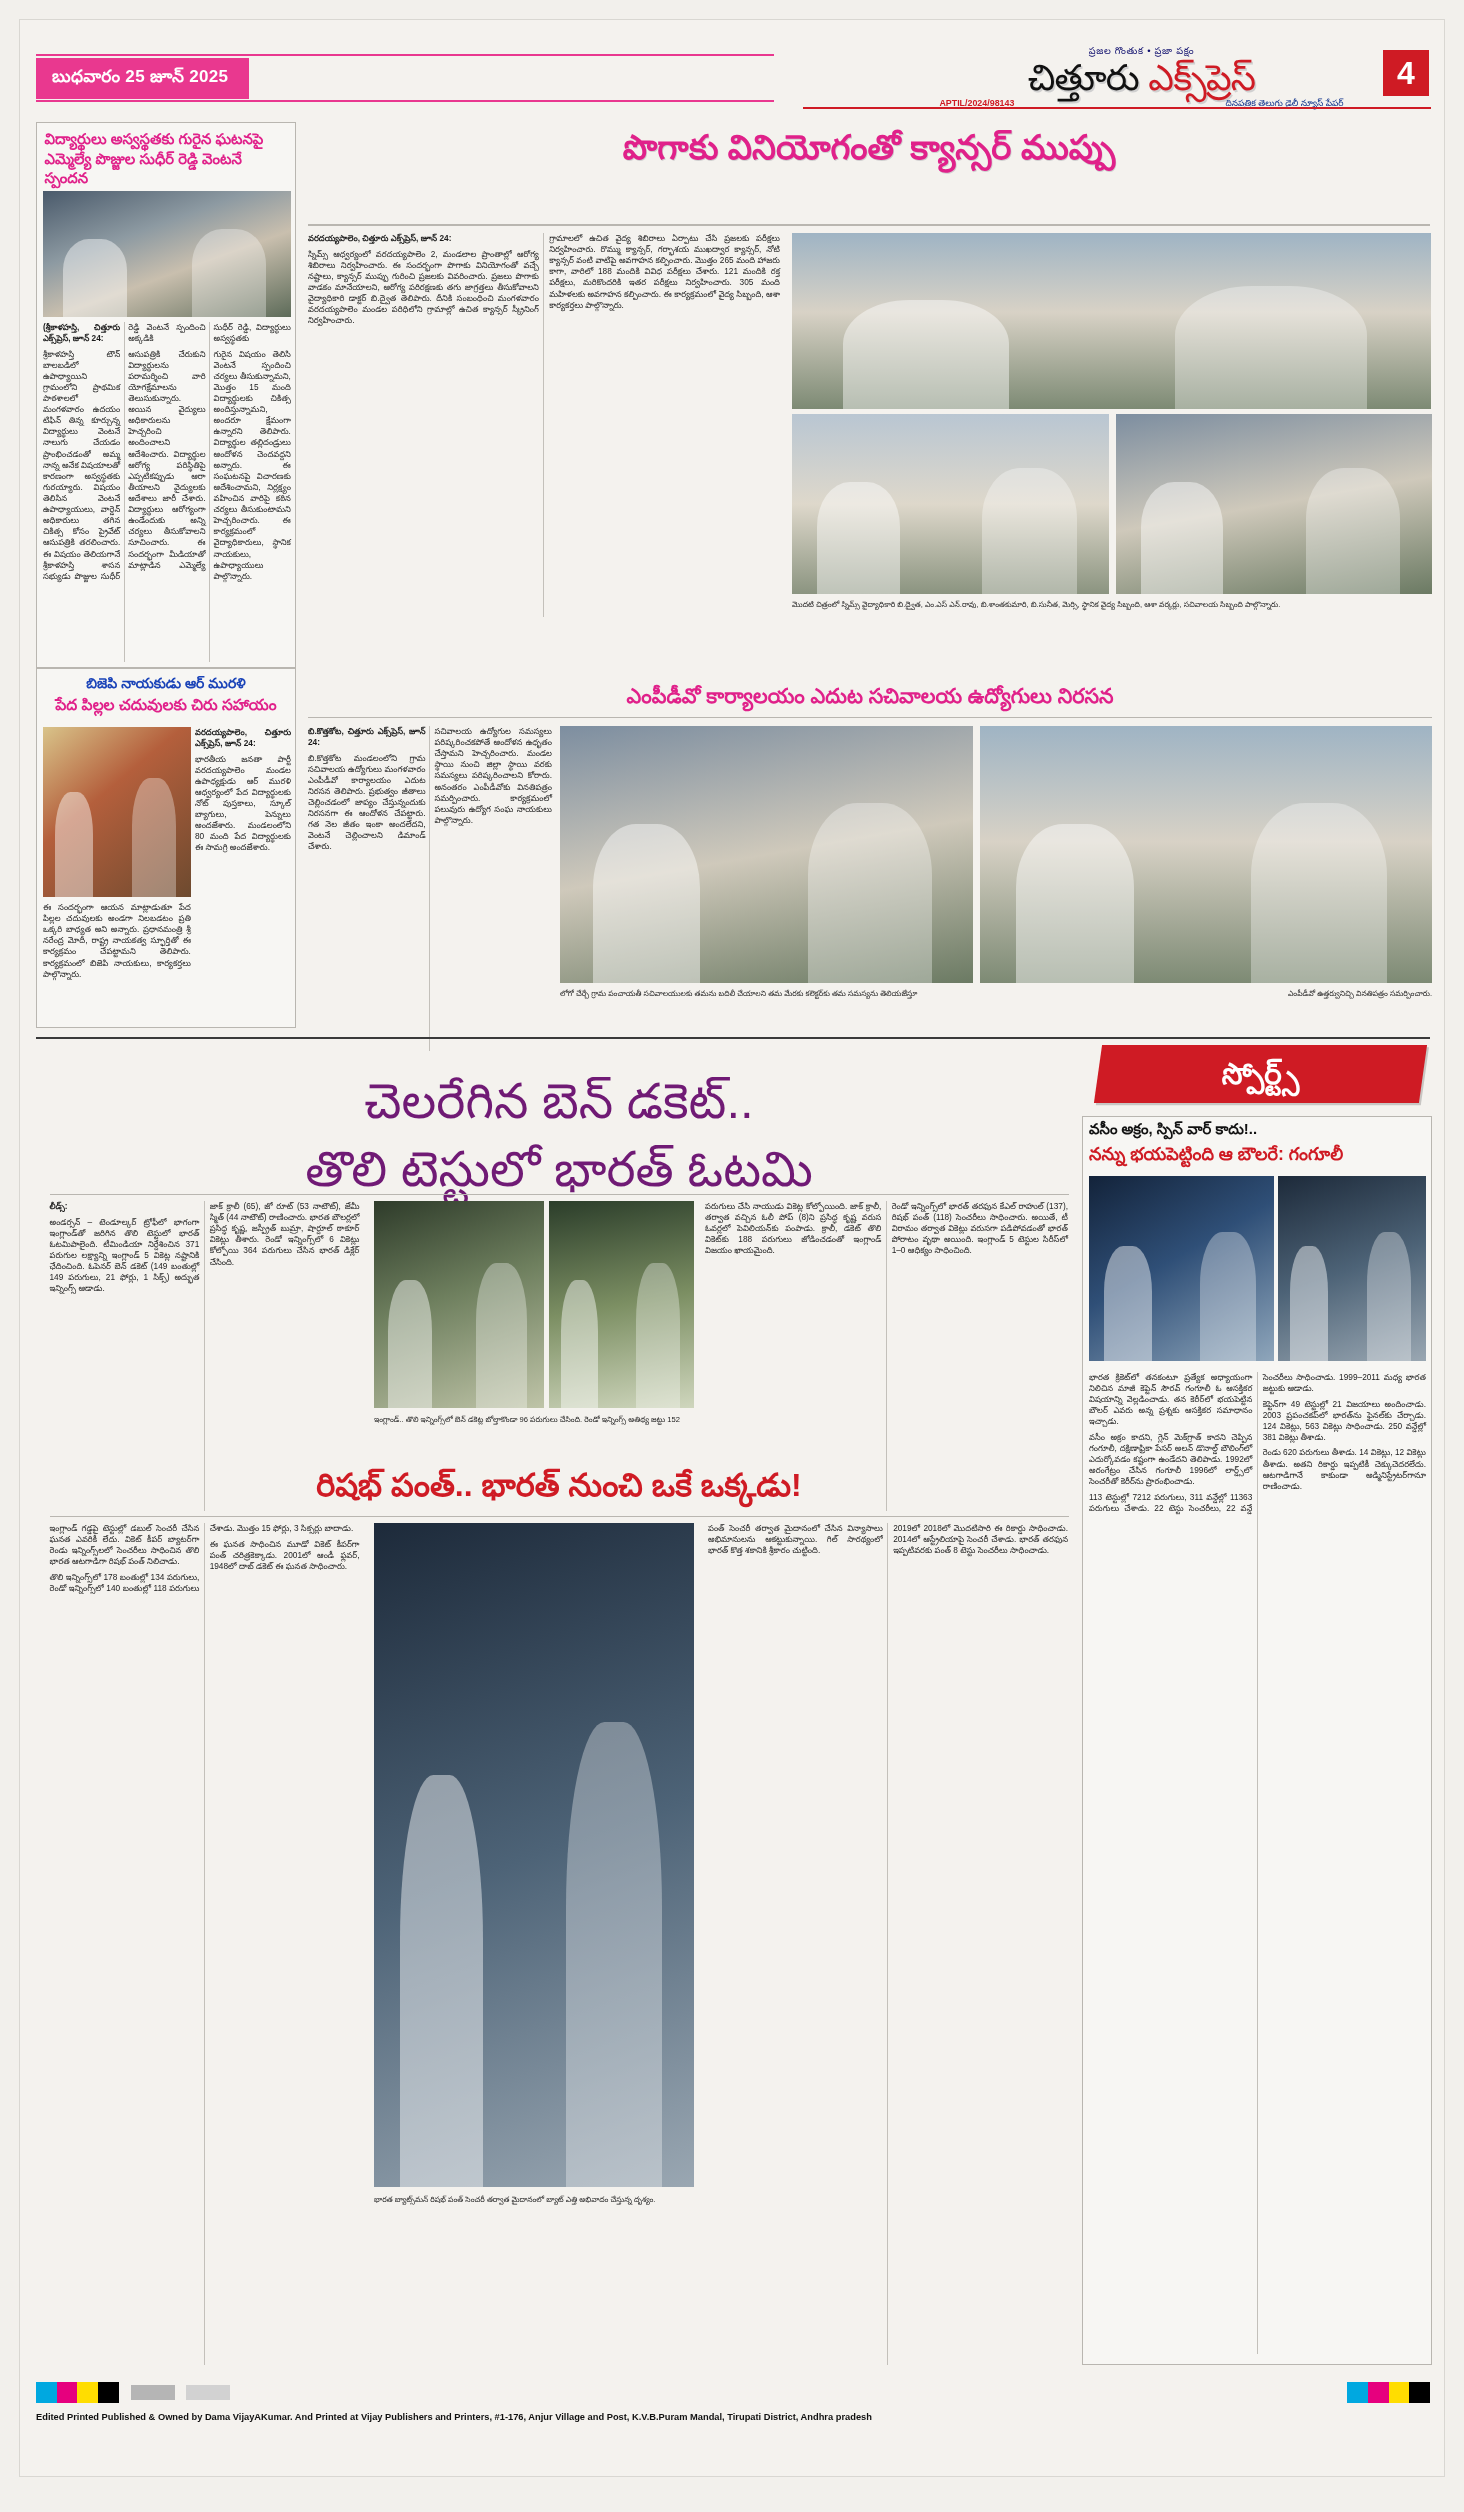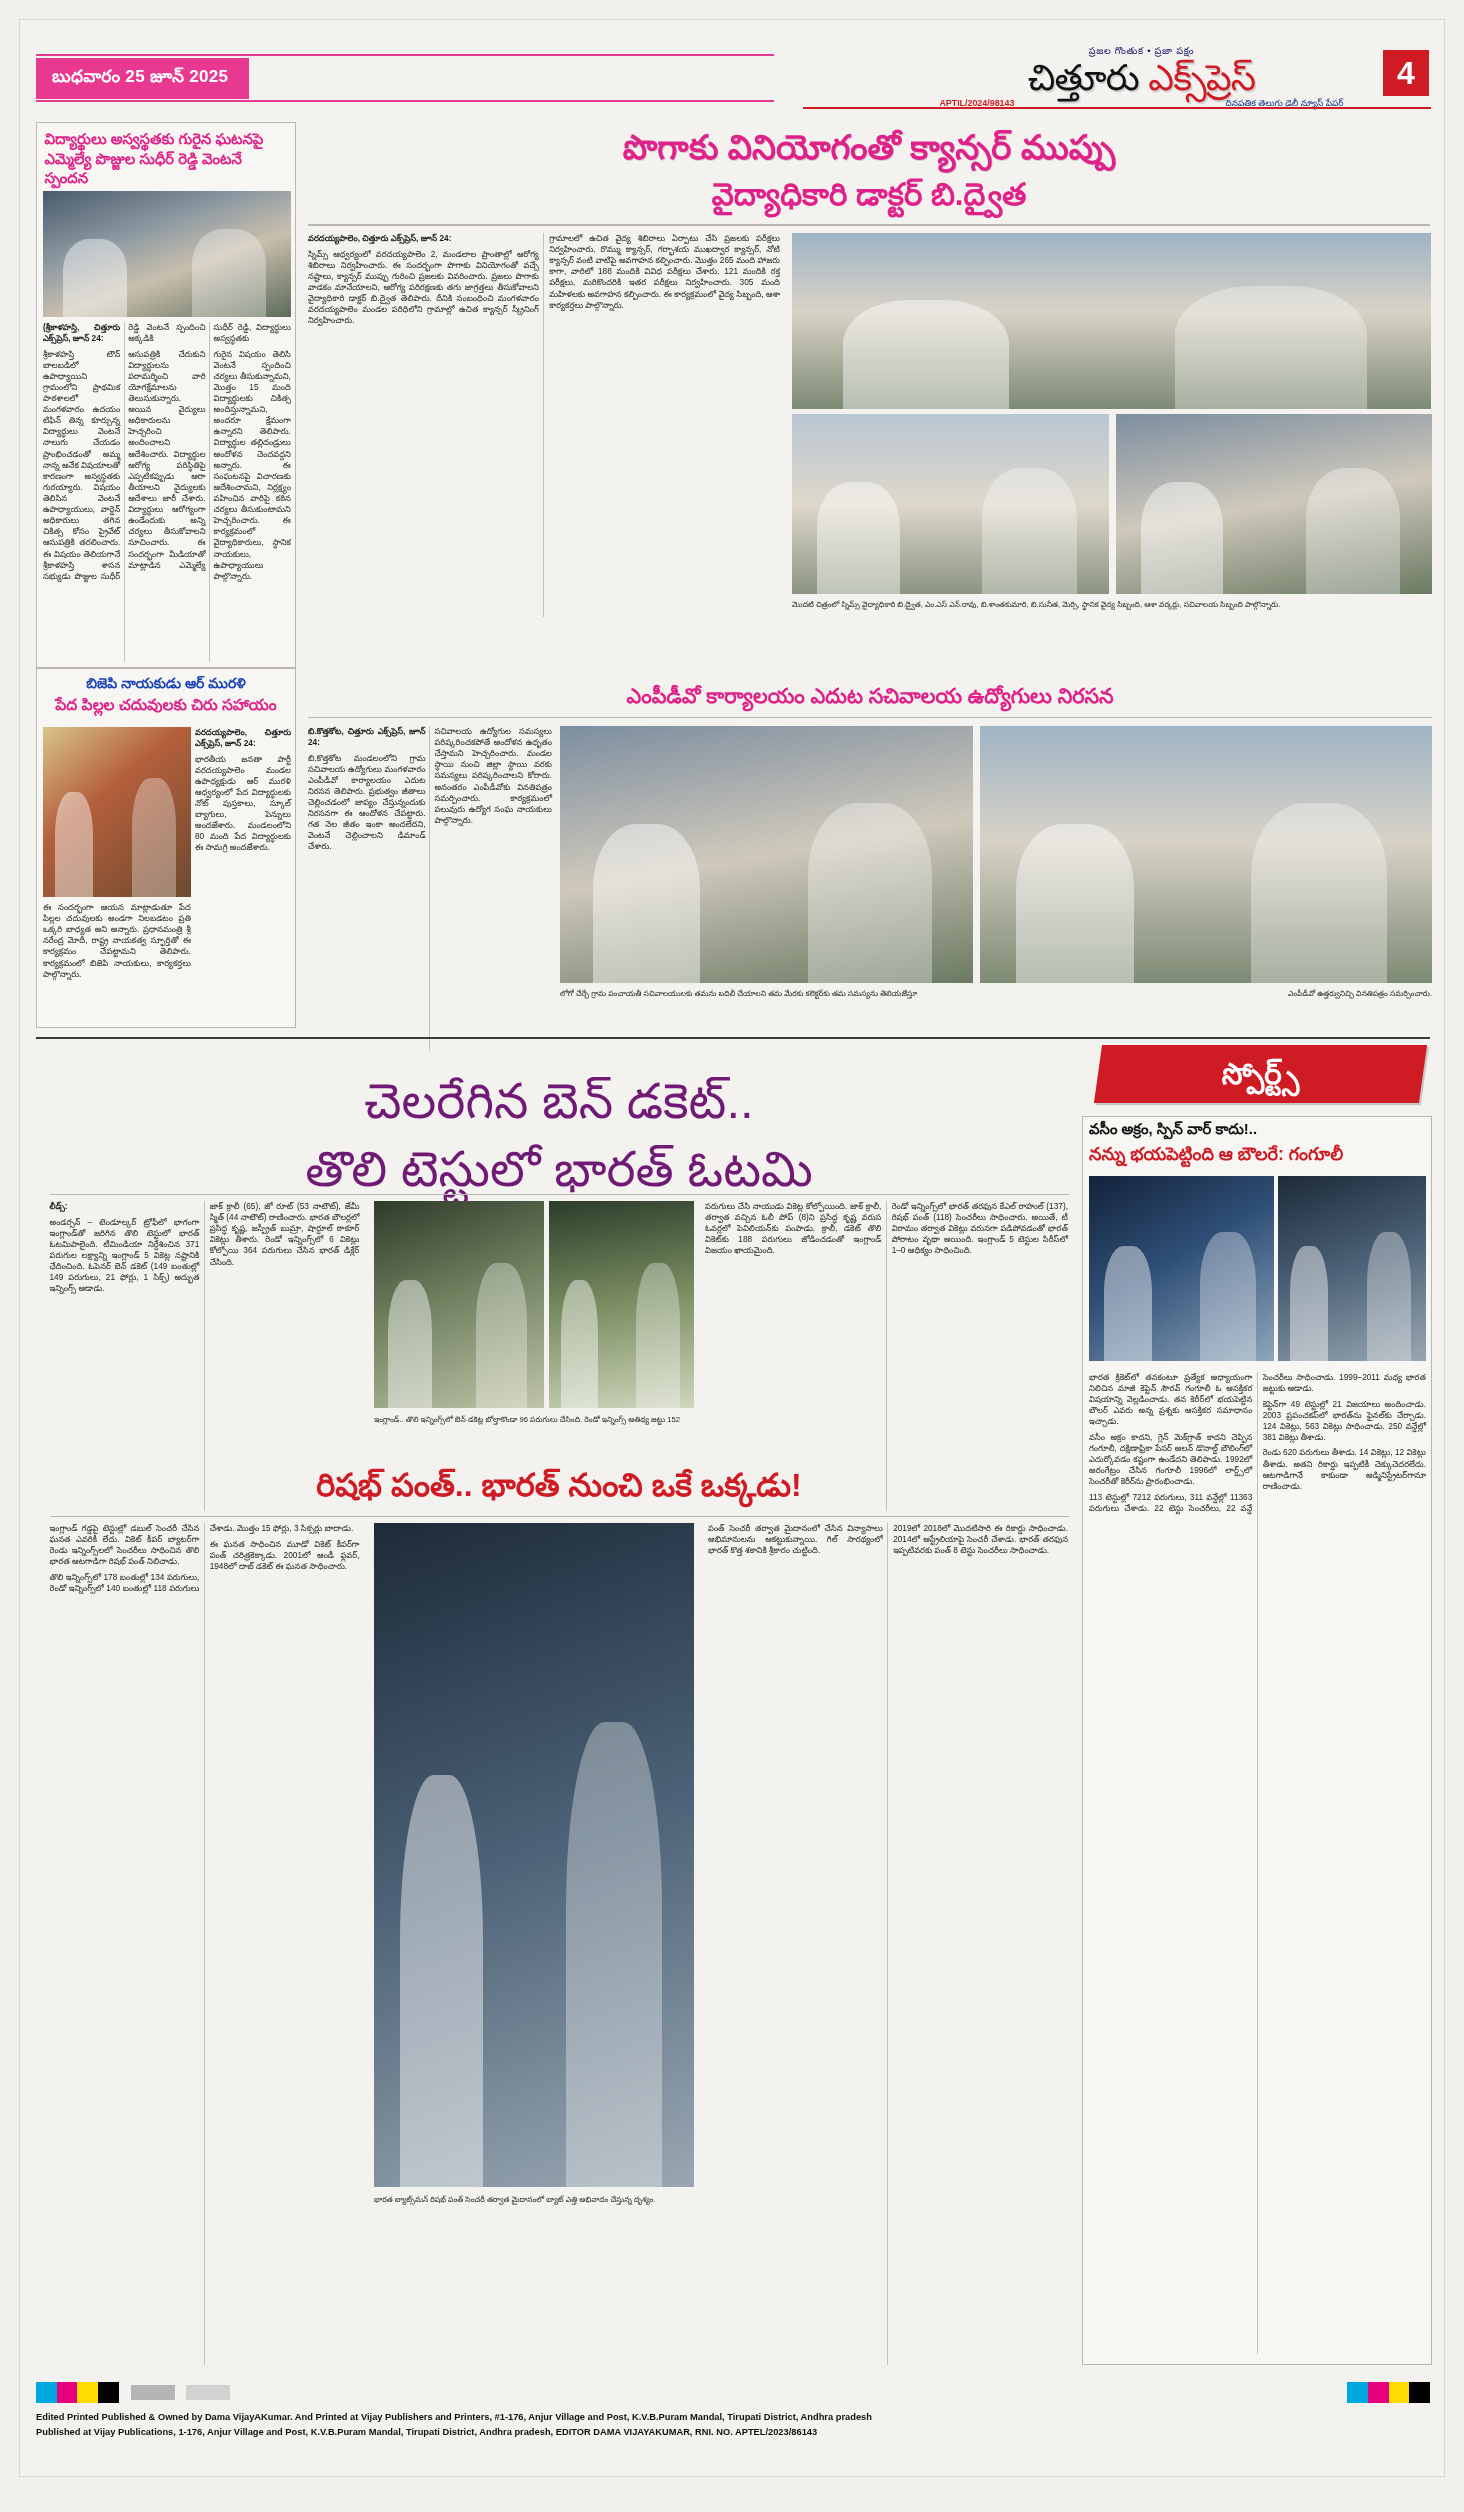--- a/index.html
+++ b/index.html
@@ -254,21 +254,20 @@
         </div>
       <div class="s1-cols body-text">
         <p class="par lede">(శ్రీకాళహస్తి, చిత్తూరు ఎక్స్‌ప్రెస్, జూన్ 24:</p>
         <p class="par">శ్రీకాళహస్తి టౌన్ బాలబడిలో ఉపాధ్యాయిని గ్రామంలోని ప్రాథమిక పాఠశాలలో మంగళవారం ఉదయం టిఫిన్ తిన్న కూర్చున్న విద్యార్థులు వెంటనే నాలుగు చేయడం ప్రాంభించడంతో అమ్మ నాన్న అనేక విషయాలతో కారణంగా అస్వస్థతకు గురయ్యారు. విషయం తెలిసిన వెంటనే ఉపాధ్యాయులు, వార్డెన్ అధికారులు తగిన చికిత్స కోసం ప్రైవేట్ ఆసుపత్రికి తరలించారు. ఈ విషయం తెలియగానే శ్రీకాళహస్తి శాసన సభ్యుడు పొజ్జుల సుధీర్ రెడ్డి వెంటనే స్పందించి అక్కడికి</p>
         <p class="par">ఆసుపత్రికి చేరుకుని విద్యార్థులను పరామర్శించి వారి యోగక్షేమాలను తెలుసుకున్నారు. అయిన వైద్యులు అధికారులను హెచ్చరించి అందించాలని ఆదేశించారు. విద్యార్థుల ఆరోగ్య పరిస్థితిపై ఎప్పటికప్పుడు ఆరా తీయాలని వైద్యులకు ఆదేశాలు జారీ చేశారు. విద్యార్థులు ఆరోగ్యంగా ఉండేందుకు అన్ని చర్యలు తీసుకోవాలని సూచించారు. ఈ సందర్భంగా మీడియాతో మాట్లాడిన ఎమ్మెల్యే సుధీర్ రెడ్డి, విద్యార్థులు అస్వస్థతకు</p>
         <p class="par">గురైన విషయం తెలిసి వెంటనే స్పందించి చర్యలు తీసుకున్నామని, మొత్తం 15 మంది విద్యార్థులకు చికిత్స అందిస్తున్నామని, అందరూ క్షేమంగా ఉన్నారని తెలిపారు. విద్యార్థుల తల్లిదండ్రులు ఆందోళన చెందవద్దని అన్నారు. ఈ సంఘటనపై విచారణకు ఆదేశించామని, నిర్లక్ష్యం వహించిన వారిపై కఠిన చర్యలు తీసుకుంటామని హెచ్చరించారు. ఈ కార్యక్రమంలో వైద్యాధికారులు, స్థానిక నాయకులు, ఉపాధ్యాయులు పాల్గొన్నారు.</p>
       </div>
     </div>
 
     <div class="lead-head te">పొగాకు వినియోగంతో క్యాన్సర్ ముప్పు</div>
-    <div class="lead-sub te">వైద్యాధికారి డాక్టర్ బి.ద్వైత</div>
     <div class="lead-rule"></div>
 
     <div class="lead-cols body-text">
       <p class="par lede">వరదయ్యపాలెం, చిత్తూరు ఎక్స్‌ప్రెస్, జూన్ 24:</p>
       <p class="par">స్నిమ్స్ ఆధ్వర్యంలో వరదయ్యపాలెం 2, మండలాల ప్రాంతాల్లో ఆరోగ్య శిబిరాలు నిర్వహించారు. ఈ సందర్భంగా పొగాకు వినియోగంతో వచ్చే నష్టాలు, క్యాన్సర్ ముప్పు గురించి ప్రజలకు వివరించారు. ప్రజలు పొగాకు వాడకం మానేయాలని, ఆరోగ్య పరిరక్షణకు తగు జాగ్రత్తలు తీసుకోవాలని వైద్యాధికారి డాక్టర్ బి.ద్వైత తెలిపారు. దీనికి సంబంధించి మంగళవారం వరదయ్యపాలెం మండల పరిధిలోని గ్రామాల్లో ఉచిత క్యాన్సర్ స్క్రీనింగ్ నిర్వహించారు.</p>
       <p class="par">గ్రామాలలో ఉచిత వైద్య శిబిరాలు ఏర్పాటు చేసి ప్రజలకు పరీక్షలు నిర్వహించారు. రొమ్ము క్యాన్సర్, గర్భాశయ ముఖద్వార క్యాన్సర్, నోటి క్యాన్సర్ వంటి వాటిపై అవగాహన కల్పించారు. మొత్తం 265 మంది హాజరు కాగా, వారిలో 188 మందికి వివిధ పరీక్షలు చేశారు. 121 మందికి రక్త పరీక్షలు, మరికొందరికి ఇతర పరీక్షలు నిర్వహించారు. 305 మంది మహిళలకు అవగాహన కల్పించారు. ఈ కార్యక్రమంలో వైద్య సిబ్బంది, ఆశా కార్యకర్తలు పాల్గొన్నారు.</p>
     </div>
 
     <div class="photo ph2 ph-figs lead-ph-a">
         <div class="ph-inner"></div>
@@ -388,18 +387,17 @@
       <div class="cb-l">
         <div class="cb-sq" style="background:#00a8e0"></div>
         <div class="cb-sq" style="background:#e6007e"></div>
         <div class="cb-sq" style="background:#ffdd00"></div>
         <div class="cb-sq" style="background:#000000"></div>
       </div>
     </div>
 
     <div class="footer">
       <div class="l1">Edited Printed Published &amp; Owned by Dama VijayAKumar. And Printed at Vijay Publishers and Printers, #1-176, Anjur Village and Post, K.V.B.Puram Mandal, Tirupati District, Andhra pradesh</div>
-      <div class="l3">Published at Vijay Publications, 1-176, Anjur Village and Post, K.V.B.Puram Mandal, Tirupati District, Andhra pradesh,    EDITOR DAMA VIJAYAKUMAR,    RNI. NO. APTEL/2023/86143</div>
     </div>
 
   </div>
 </div>
 
 
 </body></html>

